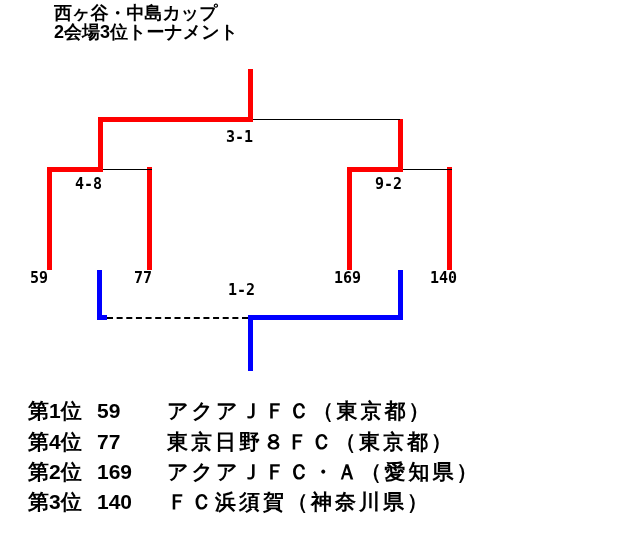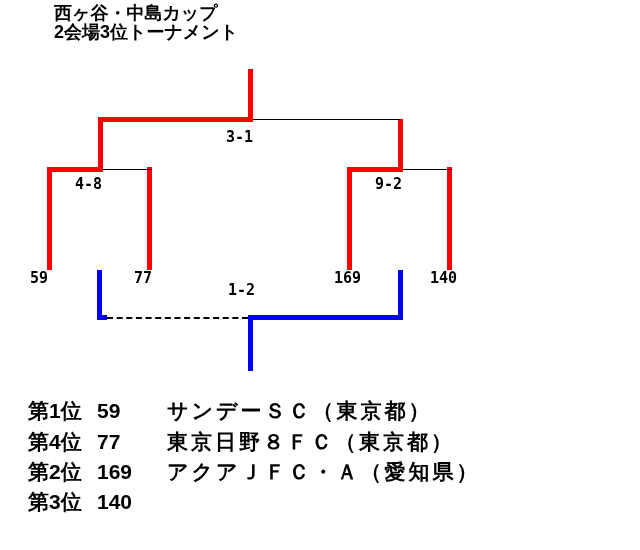--- a/index.html
+++ b/index.html
@@ -69,31 +69,32 @@
     <div class="mlabel" style="left:24px;top:271px;width:24px;text-align:right">59</div>
     <div class="mlabel" style="left:134px;top:271px;width:26px">77</div>
     <div class="mlabel" style="left:334px;top:271px;width:30px">169</div>
     <div class="mlabel" style="left:430px;top:271px;width:32px">140</div>
   </div>
 
   <div class="standings">
     <div class="srow" style="top:401px">
       <span class="srank">第1位</span>
       <span class="snum">59</span>
-      <span class="sname">サンデーＳＣ（東京都）</span>
+      <span class="sname">アクアＪＦＣ（東京都）</span>
     </div>
     <div class="srow" style="top:432px">
       <span class="srank">第4位</span>
       <span class="snum">77</span>
       <span class="sname">東京日野８ＦＣ（東京都）</span>
     </div>
     <div class="srow" style="top:462px">
       <span class="srank">第2位</span>
       <span class="snum">169</span>
       <span class="sname">アクアＪＦＣ・Ａ（愛知県）</span>
     </div>
     <div class="srow" style="top:492px">
       <span class="srank">第3位</span>
       <span class="snum">140</span>
+      <span class="sname">ＦＣ浜須賀（神奈川県）</span>
     </div>
   </div>
 
 </div>
 
 </body></html>

